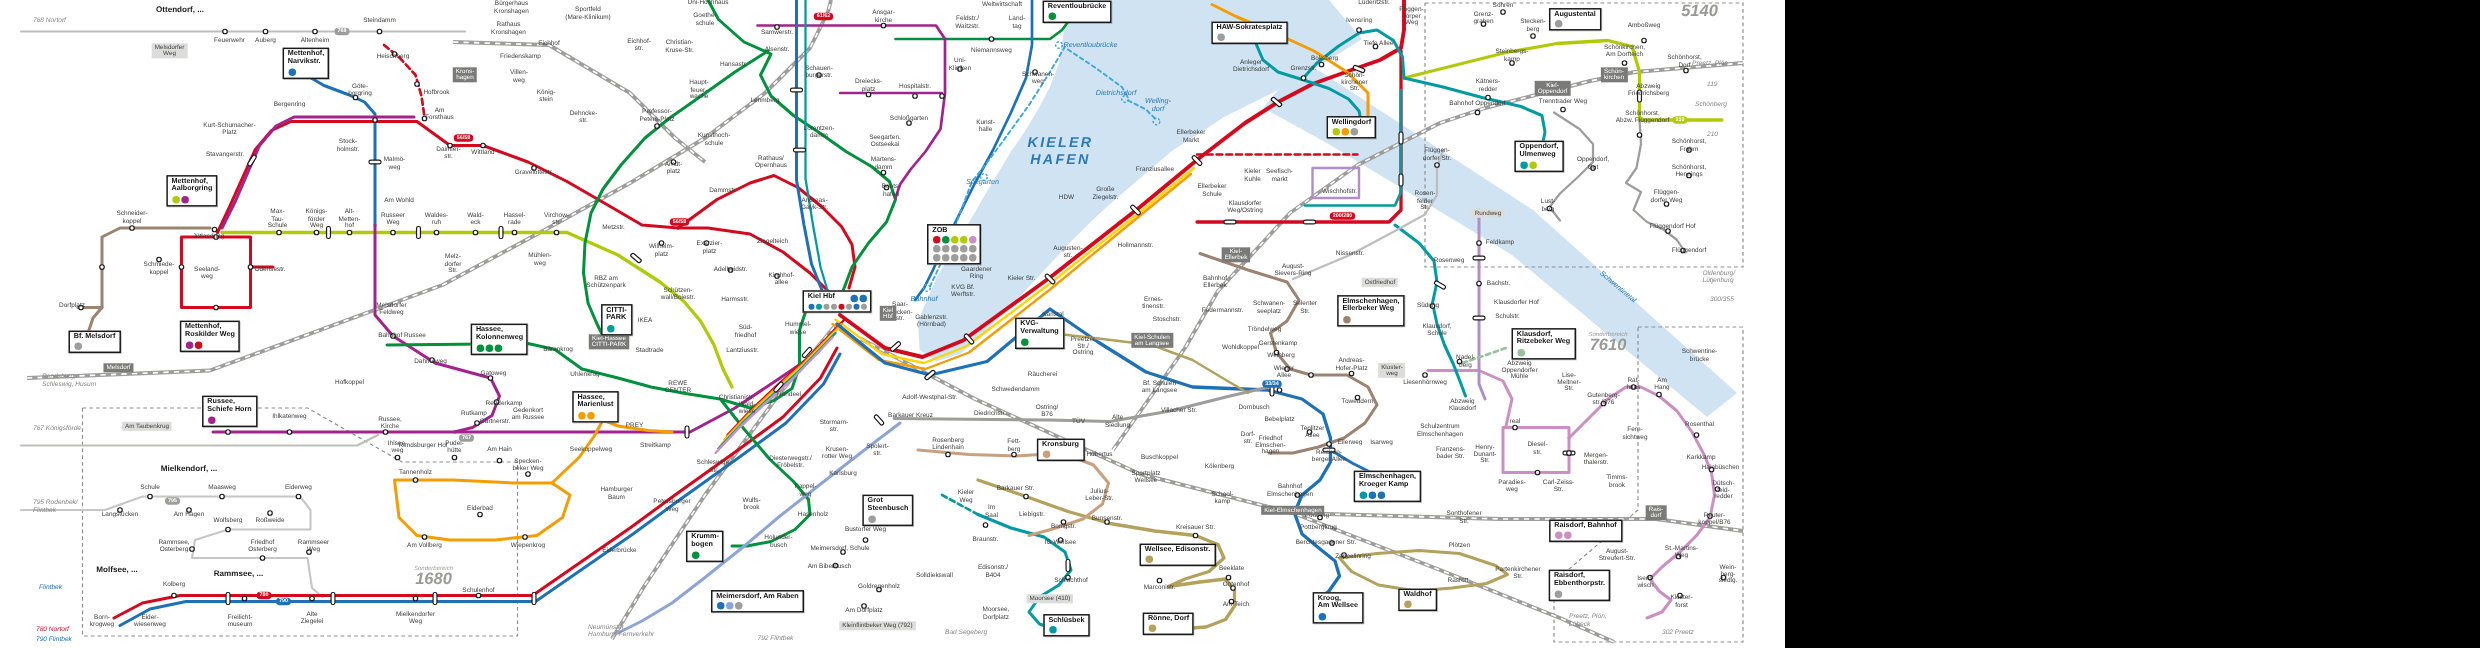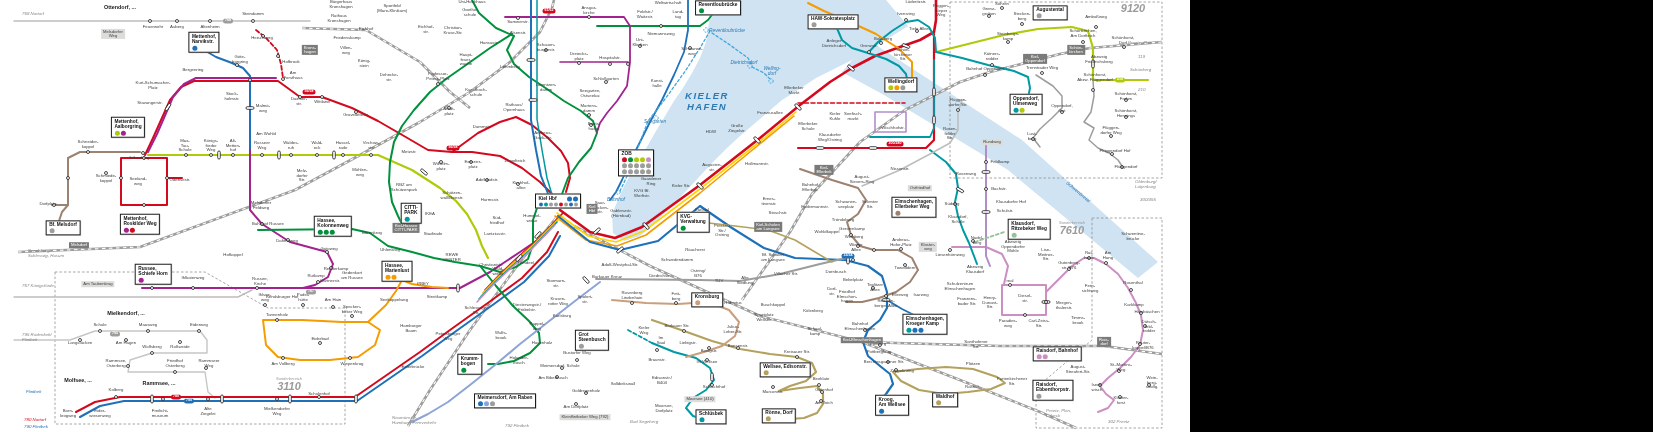--- a/index.html
+++ b/index.html
@@ -808,26 +808,26 @@
         <div class="exit" style="left: 1138px; top: 57px; color: rgb(134, 134, 133);">119</div>
         <div class="exit" style="left: 1130px; top: 70px; color: rgb(134, 134, 133);">Schönberg</div>
         <div class="exit" style="left: 1138px; top: 90px; color: rgb(134, 134, 133);">210</div>
         <div class="wlabel" style="left: 727px; top: 31px;">Reventloubrücke</div>
         <div class="wlabel" style="left: 655px; top: 122px;">Seegarten</div>
         <div class="wlabel" style="left: 616px; top: 200px;">Bahnhof</div>
         <div class="wlabel" style="left: 744px; top: 63px;">Dietrichsdorf</div>
         <div class="wlabel" style="left: 772px; top: 71px;">Welling-<br>dorf</div>
         <div class="wlabel" style="left: 1078px; top: 192px; transform: translate(-50%, -50%) rotate(40deg);">Schwentinetal</div>
         <div class="zl" style="left: 1133px; top: 8px;">
-          <span class="num">9120</span>
+          <span class="num">5140</span>
         </div>
         <div class="zl" style="left: 1072px; top: 228px;">
           <span class="sub">Sonderbereich</span>
           <span class="num">7610</span>
         </div>
         <div class="zl" style="left: 289px; top: 384px;">
           <span class="sub">Sonderbereich</span>
-          <span class="num">3110</span>
+          <span class="num">1680</span>
         </div>
       </div>
   </div>
   <div class="blackbar"></div>
 </div>
 
 </body></html>

